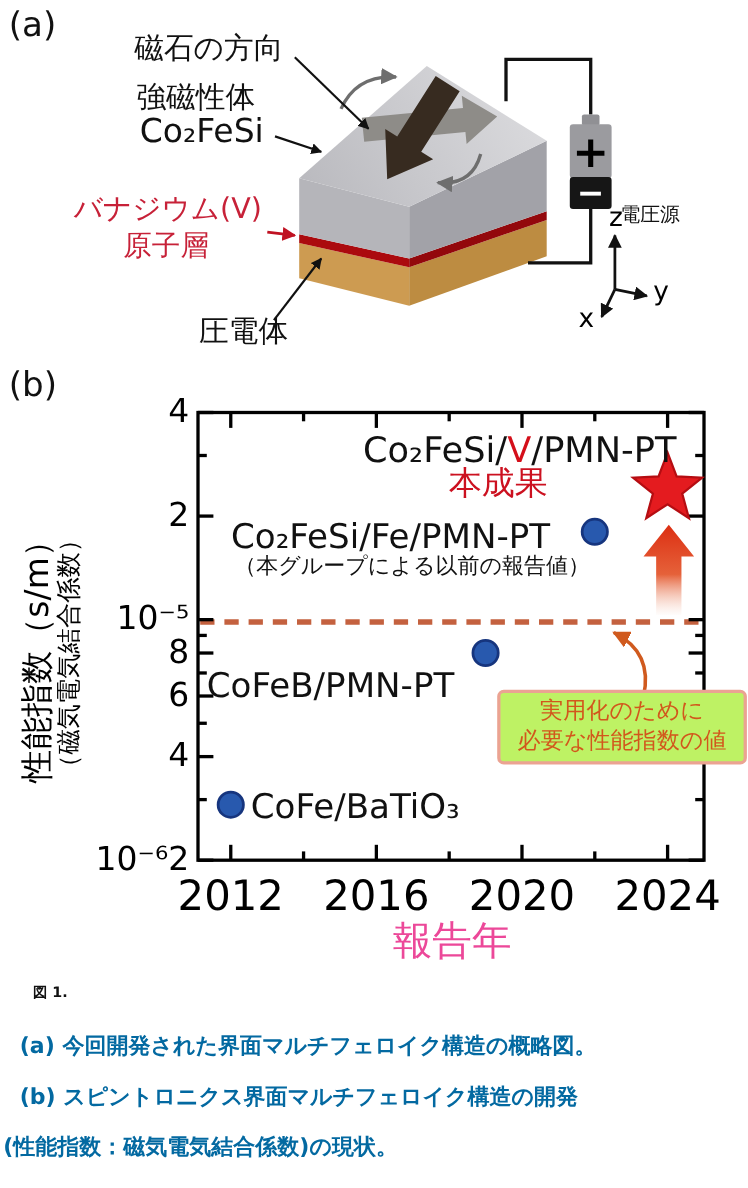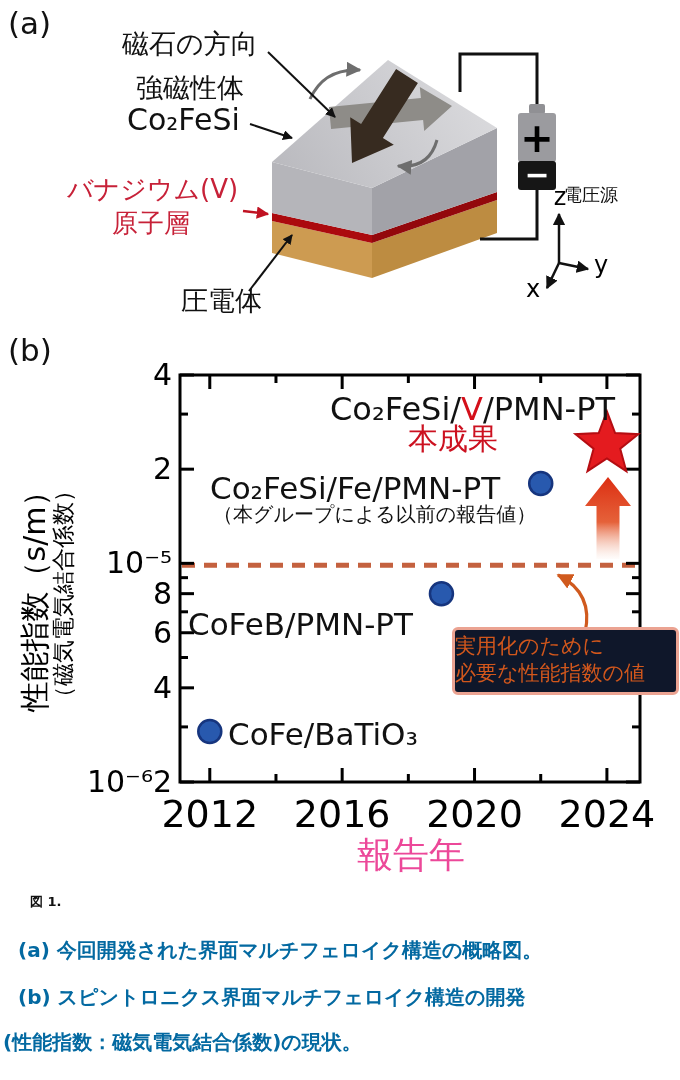--- a/index.html
+++ b/index.html
@@ -15,22 +15,22 @@
   .pa-red{color:#c72138;}
   .formula{font-size:30px;color:#111;text-align:center;}
   .xtick{position:absolute;transform:translateX(-50%);font-size:38px;color:#000;}
   .ytick{position:absolute;transform:translateY(-52%);font-size:30px;color:#000;}
   .series-label{font-size:31px;color:#111;}
   .series-sub{font-size:20px;color:#111;}
   .star-title{font-size:32px;color:#111;}
   .star-title .vred{color:#d40f1a;}
   .honseika{font-size:30px;color:#cc1120;}
   .thresh-box{position:absolute;left:452px;top:627px;width:221px;
-      border:3px solid #eba392;border-radius:6px;background:#0f172a;
-      padding:3px 0 4px 0;}
+      border:3px solid #eba392;border-radius:6px;background:#bef264;
+      text-align:center;padding:3px 0 4px 0;}
   .thresh-box div{font-size:21px;line-height:1.3;color:#d2571c;}
   .ylabel-wrap{position:absolute;left:-147px;top:559px;width:400px;height:70px;
       transform:rotate(-90deg);text-align:center;}
   .ylabel-main{font-size:30px;color:#000;line-height:1.1;}
   .ylabel-sub{font-size:23px;color:#000;line-height:1.1;}
   .xlabel{position:absolute;left:311px;top:831px;width:200px;text-align:center;
       font-size:36px;color:#ec4899;}
   .cap-fig{font-size:13px;font-weight:700;color:#111;}
   .cap-line{font-size:20px;font-weight:600;color:#0369a1;}
 </style>
@@ -153,21 +153,21 @@
         <circle cx="441.4388489208646" cy="593.658134487956" r="11.5" fill="#2859ae" stroke="#16357e" stroke-width="2.5"></circle>
         <circle cx="540.7194244604323" cy="483.48520584754306" r="11.5" fill="#2859ae" stroke="#16357e" stroke-width="2.5"></circle>
         <polygon points="606.9,411.4 615.1,433.1 638.3,434.2 620.2,448.7 626.3,471.1 606.9,458.4 587.5,471.1 593.6,448.7 575.5,434.2 598.7,433.1" fill="#e41b1f" stroke="#b50d12" stroke-width="2"></polygon>
       </g>
 </svg>
 
 <div id="labels">
 
   <div class="abs panel-tag" style="left:8px;top:5px;">(a)</div>
   <div class="abs pa-label jp" style="left:122px;top:26px;">磁石の方向</div>
-  <div class="abs pa-label jp" style="left:136px;top:70px;">強磁性体</div>
+  <div class="abs pa-label jp" style="left:124px;top:70px;">強磁性体</div>
   <div class="abs formula" style="left:127px;top:102px;">Co₂FeSi</div>
   <div class="abs pa-label pa-red jp" style="left:67px;top:172px;font-size:26px;">バナジウム(V)</div>
   <div class="abs pa-label pa-red jp" style="left:112px;top:206px;font-size:26px;">原子層</div>
   <div class="abs pa-label jp" style="left:181px;top:283px;">圧電体</div>
   <div class="abs pa-label jp" style="left:564px;top:139px;font-size:18px;margin-top:44px;">電圧源</div>
 
   <div class="abs panel-tag" style="left:8px;top:332px;">(b)</div>
 
   <div class="abs star-title" style="left:330px;top:390px;">
     <span>Co₂FeSi/</span><span class="vred">V</span><span>/PMN-PT</span>

